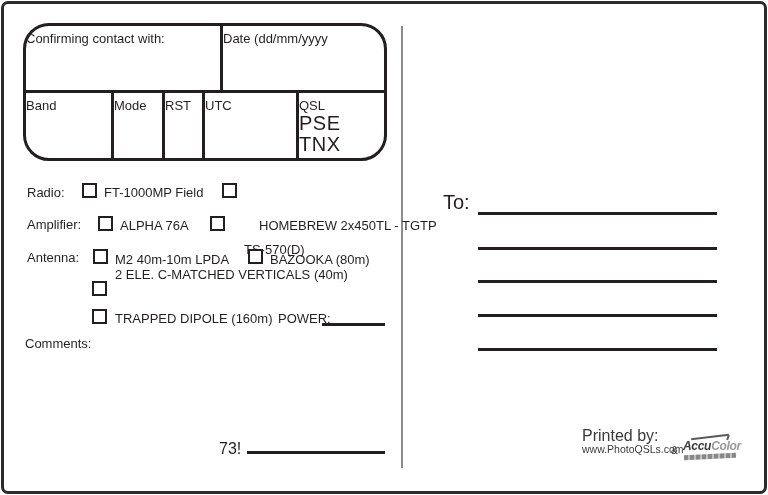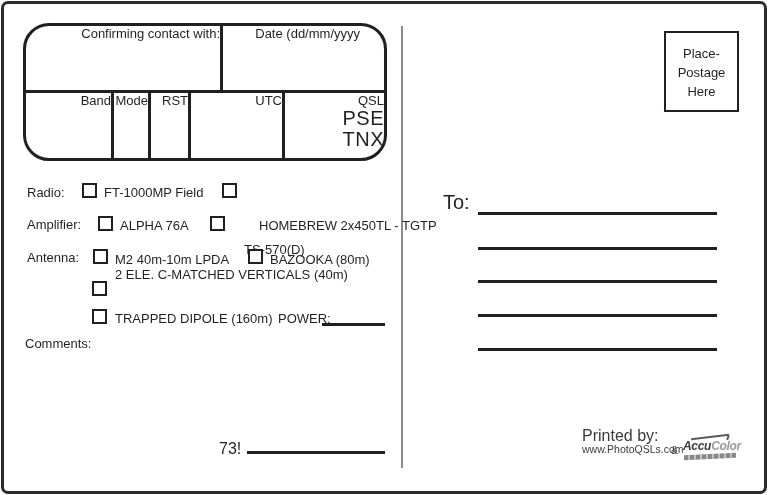--- a/index.html
+++ b/index.html
@@ -13,27 +13,27 @@
   .stage{position:relative;width:768px;height:495px;background:#fff;}
 
   .card-border{position:absolute;inset:1px;border:3px solid #2b2b2b;border-radius:7px;}
 
   .center-divider{position:absolute;left:401px;top:26px;width:2px;height:442px;background:var(--divider);}
 
   
   .qso-table{position:absolute;left:23px;top:23px;width:364px;height:138px;
     border:3px solid var(--ink);border-radius:26px;overflow:hidden;background:#fff;}
   .qso-header{display:flex;height:67px;border-bottom:3px solid var(--ink);}
-  .cell{font-size:13px;text-align:right;}
+  .cell{font-size:13px;text-align:left;padding-top:5px;}
   .cell-confirm{width:197px;border-right:3px solid var(--ink);}
   .cell-date{flex:1;padding-right:24px;}
   .qso-row{display:flex;height:65px;}
   .col{border-right:3px solid var(--ink);}
   .col-band{width:88px;}
-  .col-mode{width:37px;}
+  .col-mode{width:51px;}
   .col-rst{width:40px;}
   .col-utc{width:94px;}
   .col-qsl{flex:1;border-right:none;}
   .qsl-big{font-size:20px;line-height:21px;letter-spacing:0.5px;}
 
   
   .lbl{position:absolute;font-size:13px;line-height:14px;white-space:nowrap;}
   .cb{position:absolute;width:15px;height:15px;border:2.5px solid var(--ink);background:#fff;}
   .hline{position:absolute;height:3px;background:var(--ink);}
 
@@ -121,25 +121,20 @@
   <div class="cb" style="left:92px;top:309px;"></div>
   <div class="lbl" style="left:115px;top:312px;">TRAPPED DIPOLE (160m)</div>
   <div class="lbl" style="left:278px;top:312px;">POWER:</div>
   <div class="hline" style="left:322px;top:323px;width:63px;"></div>
 
   <div class="lbl" style="left:25px;top:337px;">Comments:</div>
 
   <div class="signoff">73!</div>
   <div class="signoff-line"></div>
 
-  <div class="postage-box">
-    <div>Place-</div>
-    <div>Postage</div>
-    <div>Here</div>
-  </div>
 
   <div class="to-label">To:</div>
   <div class="addr-line" style="top:212px;"></div>
   <div class="addr-line" style="top:247px;"></div>
   <div class="addr-line" style="top:280px;"></div>
   <div class="addr-line" style="top:314px;"></div>
   <div class="addr-line" style="top:348px;"></div>
 
   <div class="printed-label">Printed by:</div>
   <div class="printed-site">www.PhotoQSLs.com</div>

